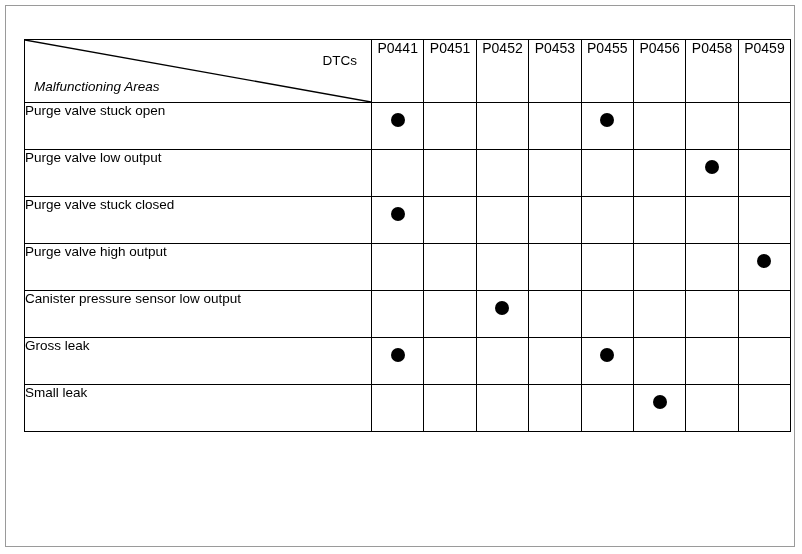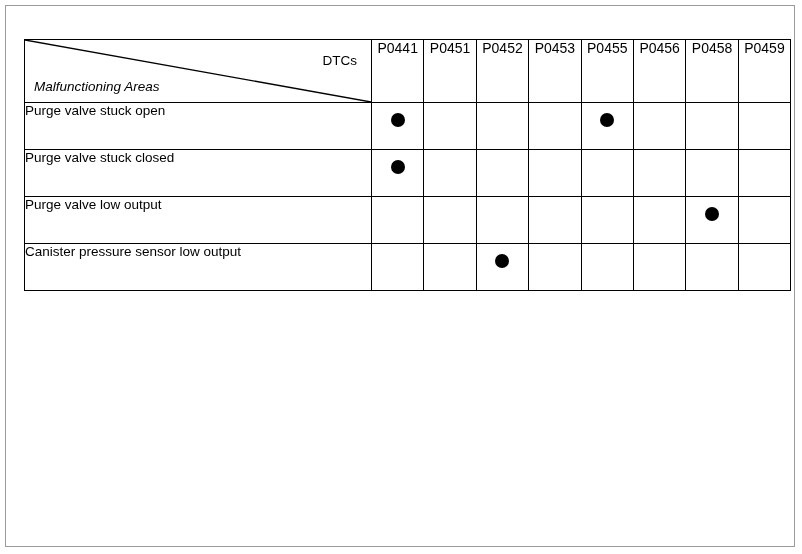--- a/index.html
+++ b/index.html
@@ -166,48 +166,81 @@
           <td class="mark-cell"><span class="mark-dot"></span></td>
           <td class="mark-cell"></td>
           <td class="mark-cell"></td>
           <td class="mark-cell"></td>
           <td class="mark-cell"><span class="mark-dot"></span></td>
           <td class="mark-cell"></td>
           <td class="mark-cell"></td>
           <td class="mark-cell"></td>
         </tr>
         <tr class="matrix-row">
+          <td class="row-label">Purge valve low output</td>
+          <td class="mark-cell"></td>
+          <td class="mark-cell"></td>
+          <td class="mark-cell"></td>
+          <td class="mark-cell"></td>
+          <td class="mark-cell"></td>
+          <td class="mark-cell"></td>
+          <td class="mark-cell"><span class="mark-dot"></span></td>
+          <td class="mark-cell"></td>
+        </tr>
+        <tr class="matrix-row">
           <td class="row-label">Purge valve stuck closed</td>
           <td class="mark-cell"><span class="mark-dot"></span></td>
           <td class="mark-cell"></td>
           <td class="mark-cell"></td>
           <td class="mark-cell"></td>
           <td class="mark-cell"></td>
           <td class="mark-cell"></td>
           <td class="mark-cell"></td>
           <td class="mark-cell"></td>
         </tr>
         <tr class="matrix-row">
-          <td class="row-label">Purge valve low output</td>
-          <td class="mark-cell"></td>
-          <td class="mark-cell"></td>
-          <td class="mark-cell"></td>
-          <td class="mark-cell"></td>
-          <td class="mark-cell"></td>
-          <td class="mark-cell"></td>
-          <td class="mark-cell"><span class="mark-dot"></span></td>
-          <td class="mark-cell"></td>
+          <td class="row-label">Purge valve high output</td>
+          <td class="mark-cell"></td>
+          <td class="mark-cell"></td>
+          <td class="mark-cell"></td>
+          <td class="mark-cell"></td>
+          <td class="mark-cell"></td>
+          <td class="mark-cell"></td>
+          <td class="mark-cell"></td>
+          <td class="mark-cell"><span class="mark-dot"></span></td>
         </tr>
         <tr class="matrix-row">
           <td class="row-label">Canister pressure sensor low output</td>
           <td class="mark-cell"></td>
           <td class="mark-cell"></td>
           <td class="mark-cell"><span class="mark-dot"></span></td>
           <td class="mark-cell"></td>
           <td class="mark-cell"></td>
           <td class="mark-cell"></td>
+          <td class="mark-cell"></td>
+          <td class="mark-cell"></td>
+        </tr>
+        <tr class="matrix-row">
+          <td class="row-label">Gross leak</td>
+          <td class="mark-cell"><span class="mark-dot"></span></td>
+          <td class="mark-cell"></td>
+          <td class="mark-cell"></td>
+          <td class="mark-cell"></td>
+          <td class="mark-cell"><span class="mark-dot"></span></td>
+          <td class="mark-cell"></td>
+          <td class="mark-cell"></td>
+          <td class="mark-cell"></td>
+        </tr>
+        <tr class="matrix-row">
+          <td class="row-label">Small leak</td>
+          <td class="mark-cell"></td>
+          <td class="mark-cell"></td>
+          <td class="mark-cell"></td>
+          <td class="mark-cell"></td>
+          <td class="mark-cell"></td>
+          <td class="mark-cell"><span class="mark-dot"></span></td>
           <td class="mark-cell"></td>
           <td class="mark-cell"></td>
         </tr>
       </tbody>
   </table>
 
 </div>
 
 </body></html>

